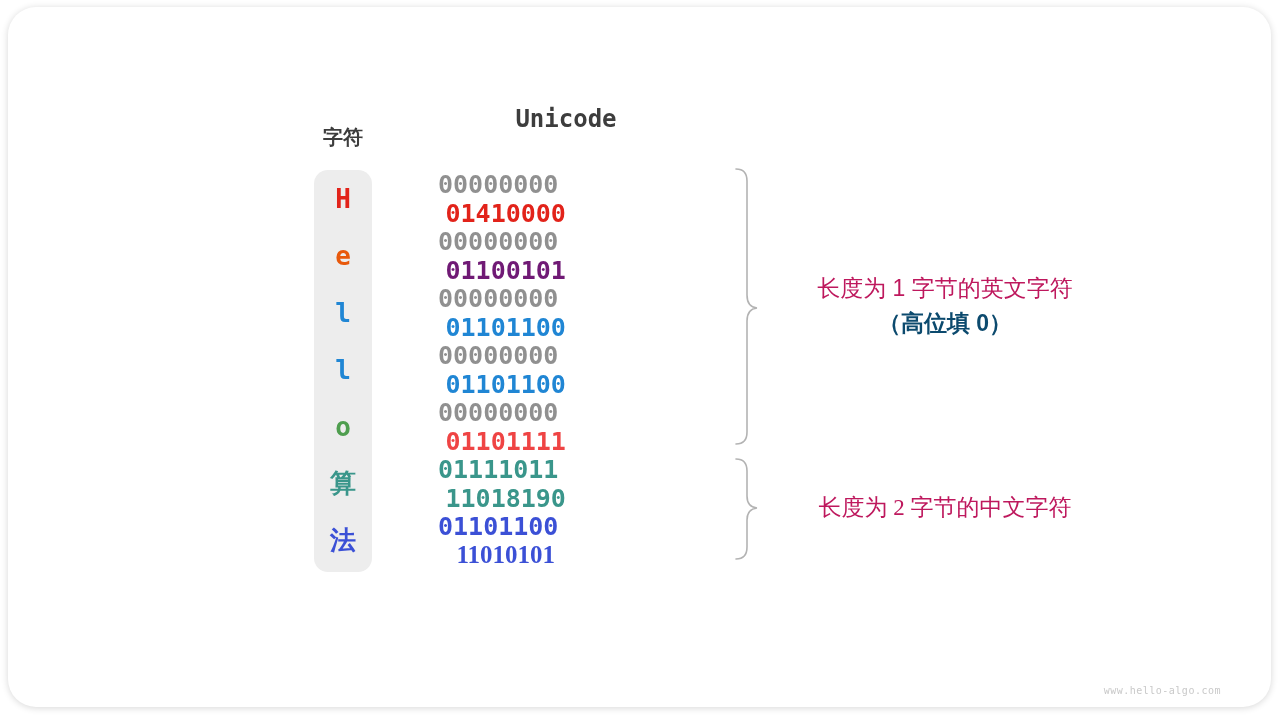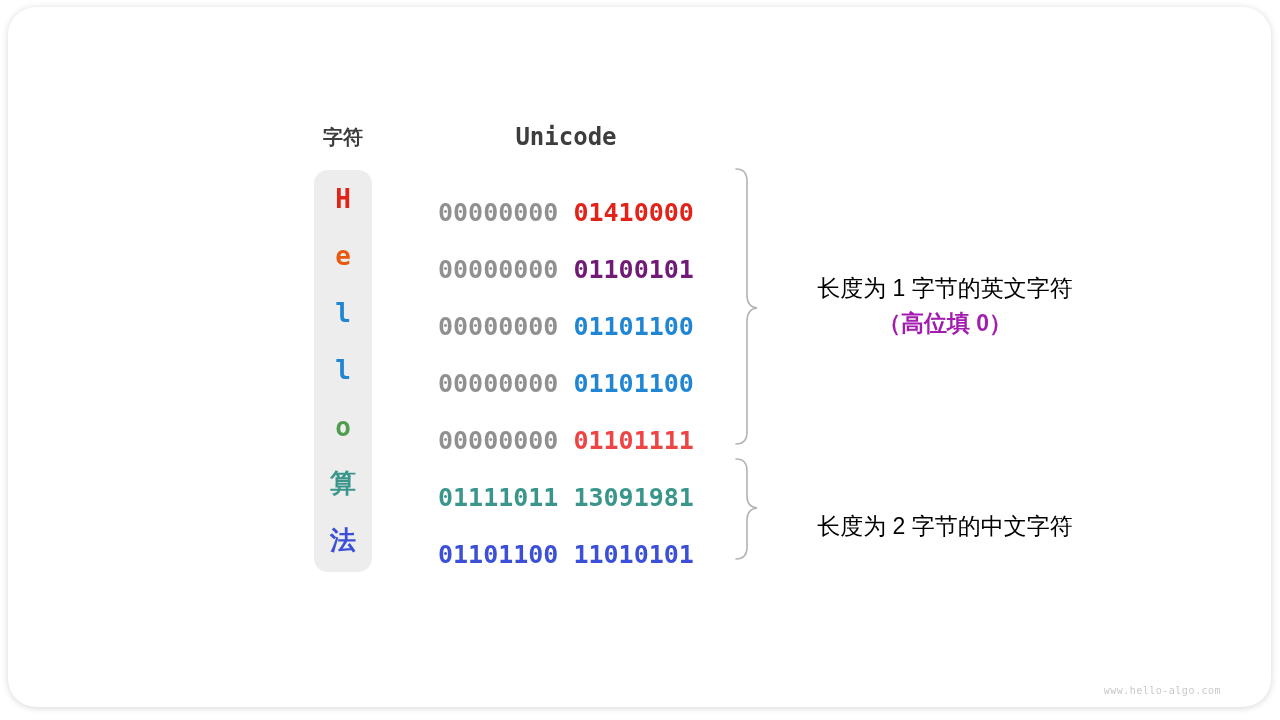--- a/index.html
+++ b/index.html
@@ -12,47 +12,47 @@
     position:absolute;left:8px;top:7px;right:9px;bottom:13px;
     background:#ffffff;border-radius:28px;
     box-shadow:0 1px 7px rgba(0,0,0,0.16);
   }
   .abs{position:absolute;}
   .col-header{
     left:306px;top:114px;width:58px;text-align:center;
     font-size:20px;font-weight:700;color:#3d3d3d;line-height:32px;
   }
   .unicode-header{
-    left:430px;top:114px;width:256px;text-align:center;
+    left:430px;top:96px;width:256px;text-align:center;
     font-family:"DejaVu Sans Mono","Liberation Mono",monospace;
     font-size:24px;font-weight:700;color:#3d3d3d;line-height:32px;
   }
   .char-col-bg{
     left:306px;top:163px;width:58px;height:402px;
     background:#ededed;border-radius:14px;
   }
   .rows{left:0;top:163px;width:900px;}
   .row{height:57px;position:relative;}
   .cell-char{
     position:absolute;left:306px;top:0;width:58px;height:57px;
     display:flex;align-items:center;justify-content:center;
     font-family:"DejaVu Sans Mono","Liberation Sans",sans-serif;
     font-size:26px;font-weight:700;
   }
   .cell-bin{
     position:absolute;left:430px;top:0;height:57px;
-    display:flex;align-items:flex-end;
+    display:flex;align-items:center;
     font-family:"DejaVu Sans Mono","Liberation Mono",monospace;
-    font-size:25px;font-weight:700;white-space:pre;
+    font-size:25px;font-weight:700;white-space:pre;flex-direction:column;
   }
   .byte-high{margin-right:15px;}
   .brace{stroke:#b3b3b3;stroke-width:1.6;fill:none;stroke-linecap:round;}
   .annot{width:334px;text-align:center;font-size:23px;line-height:35px;}
-  .annot-dark{color:#000000;}
-  .annot-gray{color:#a21caf;font-weight:700;}
+  .annot-dark{color:#be185d;}
+  .annot-gray{color:#0c4a6e;font-weight:700;}
   .watermark{
     right:50px;top:678px;
     font-family:"DejaVu Sans Mono","Liberation Mono",monospace;
     font-size:10px;color:#c9c9c9;letter-spacing:0.5px;
   }
 </style>
 </head>
 <body>
 
 <div class="card">
@@ -102,46 +102,46 @@
       <span class="cell-bin">
         <span class="byte-high" style="color: rgb(144, 144, 144);">00000000</span>
         <span class="byte-low" style="color: #ef4444;">01101111</span>
       </span>
     </div>
 
     <div class="row">
       <span class="cell-char" style="color: rgb(58, 150, 139);">算</span>
       <span class="cell-bin">
         <span class="byte-high" style="color: rgb(58, 150, 139);">01111011</span>
-        <span class="byte-low" style="color: rgb(58, 150, 139);">13091981</span>
+        <span class="byte-low" style="color: rgb(58, 150, 139);">11018190</span>
       </span>
     </div>
 
     <div class="row">
       <span class="cell-char" style="color: rgb(59, 80, 214);">法</span>
       <span class="cell-bin">
         <span class="byte-high" style="color: rgb(59, 80, 214);">01101100</span>
-        <span class="byte-low" style="color: rgb(59, 80, 214);">11010101</span>
+        <span class="byte-low" style="color: rgb(59, 80, 214); font-family: Liberation Serif, serif;">11010101</span>
       </span>
     </div>
 
   </div>
 
   <svg class="abs" style="left:718px;top:155px;" width="40" height="290" viewBox="0 0 40 290">
     <path class="brace" d="M10,7 Q21,7 21,19 L21,133 Q21,145 31,146 Q21,147 21,159 L21,270 Q21,282 10,282"></path>
   </svg>
 
   <svg class="abs" style="left:718px;top:448px;" width="40" height="108" viewBox="0 0 40 108">
     <path class="brace" d="M10,4 Q21,4 21,16 L21,41 Q21,52 31,53 Q21,54 21,65 L21,92 Q21,104 10,104"></path>
   </svg>
 
   <div class="abs annot" style="left:770px;top:264px;">
     <div class="annot-dark">长度为 1 字节的英文字符</div>
     <div class="annot-gray">（高位填 0）</div>
   </div>
 
-  <div class="abs annot" style="left:770px;top:502px;">
+  <div class="abs annot" style="left:770px;top:483px;font-family:Liberation Serif, serif;">
     <div class="annot-dark">长度为 2 字节的中文字符</div>
   </div>
 
   <div class="abs watermark">www.hello-algo.com</div>
 
 </div>
 
 </body></html>

